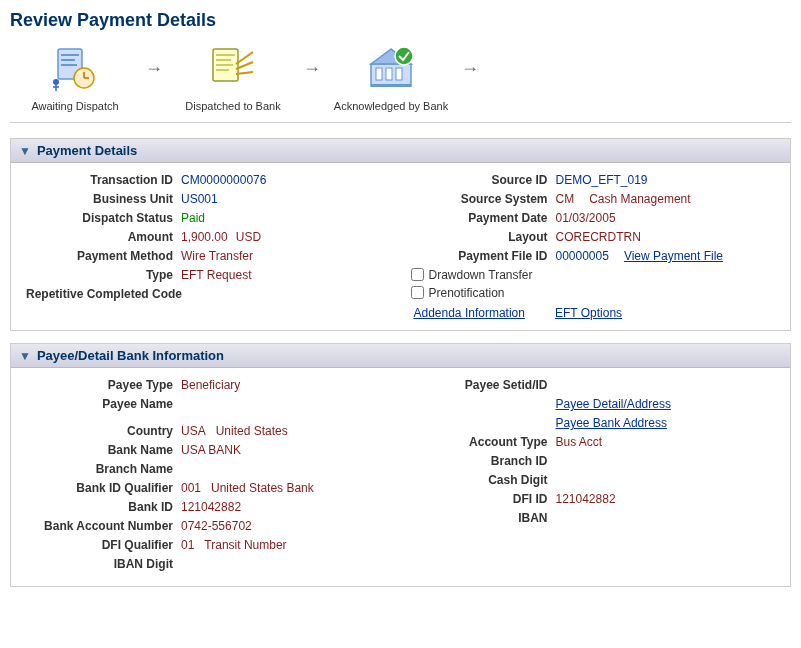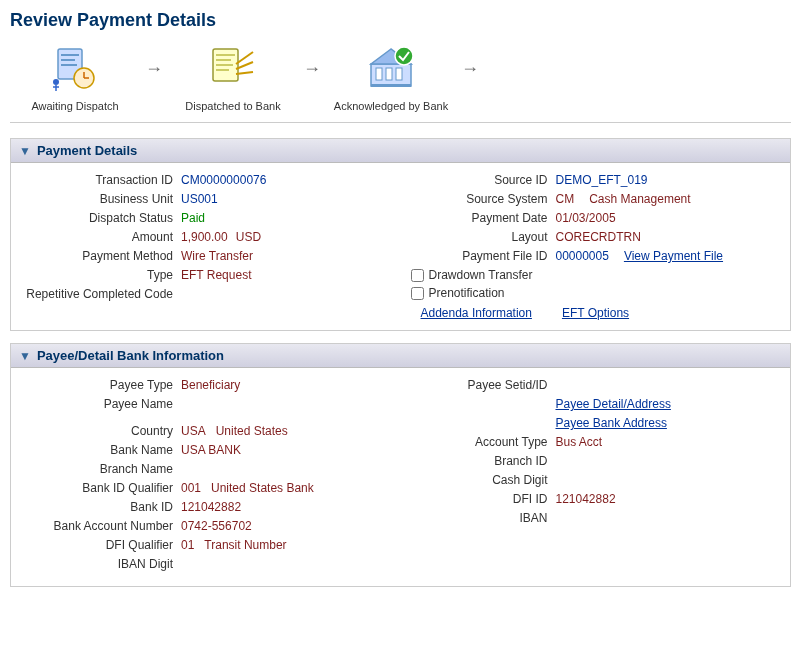--- a/index.html
+++ b/index.html
@@ -17,32 +17,32 @@
     .section-header { background: linear-gradient(to bottom, #e8e8f0, #d0d0e0); padding: 4px 8px; display: flex; align-items: center; border-bottom: 1px solid #bbb; }
     .section-header .triangle { color: #336699; margin-right: 6px; font-size: 12px; }
     .section-header span { color: #003366; font-weight: bold; font-size: 13px; }
     .section-body { padding: 10px 15px; }
     
     .two-col { display: flex; }
     .col-left { flex: 1; }
     .col-right { flex: 1; }
     
     .field-row { display: flex; margin-bottom: 5px; align-items: baseline; }
-    .field-label { text-align: right; font-weight: normal; color: #333; min-width: 155px; padding-right: 8px; font-size: 12px; }
+    .field-label { text-align: right; font-weight: bold; color: #333; min-width: 155px; padding-right: 8px; font-size: 12px; }
     .field-value { color: #7f1d1d; font-size: 12px; }
     .field-value.blue { color: #003399; }
     .field-value.paid { color: #008800; }
     
     .link { color: #003399; text-decoration: underline; cursor: pointer; }
     
-    .checkbox-row { display: flex; align-items: center; margin-bottom: 4px; margin-left: 10px; }
+    .checkbox-row { display: flex; align-items: flex-start; margin-bottom: 4px; margin-left: 10px; }
     .checkbox-row input { margin-right: 5px; }
     .checkbox-label { font-size: 12px; color: #333; }
     
-    .action-links { display: flex; gap: 30px; margin-top: 6px; margin-left: 20px; }
+    .action-links { display: flex; gap: 30px; margin-top: 6px; margin-left: 13px; }
     
     
     .icon-awaiting { position: relative; }
     .icon-awaiting svg { width: 50px; height: 50px; }
     .icon-dispatch svg { width: 50px; height: 50px; }
     .icon-ack svg { width: 50px; height: 50px; }
     .icon-complete svg { width: 50px; height: 50px; }
   </style>
 </head>
 <body>

